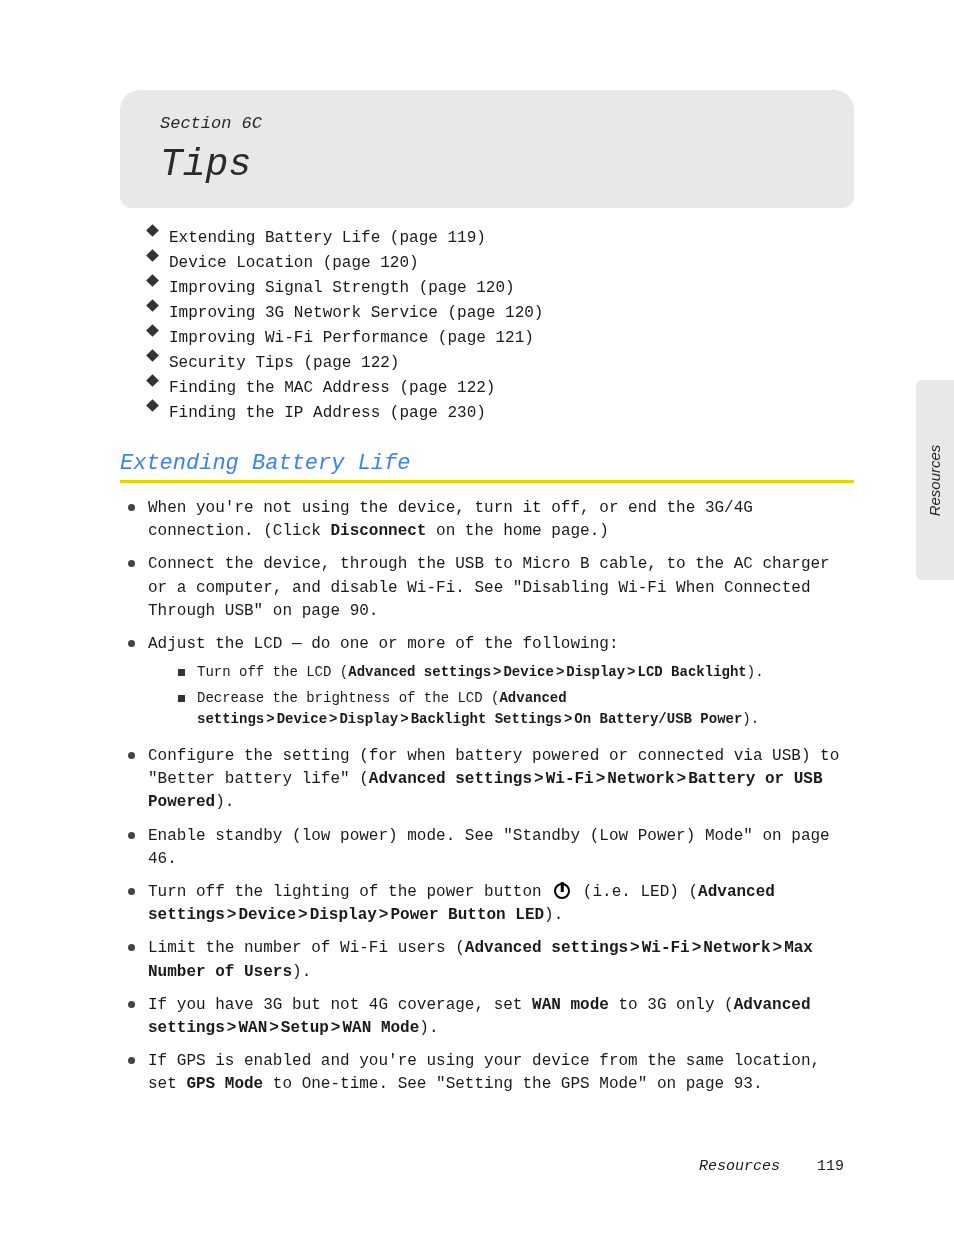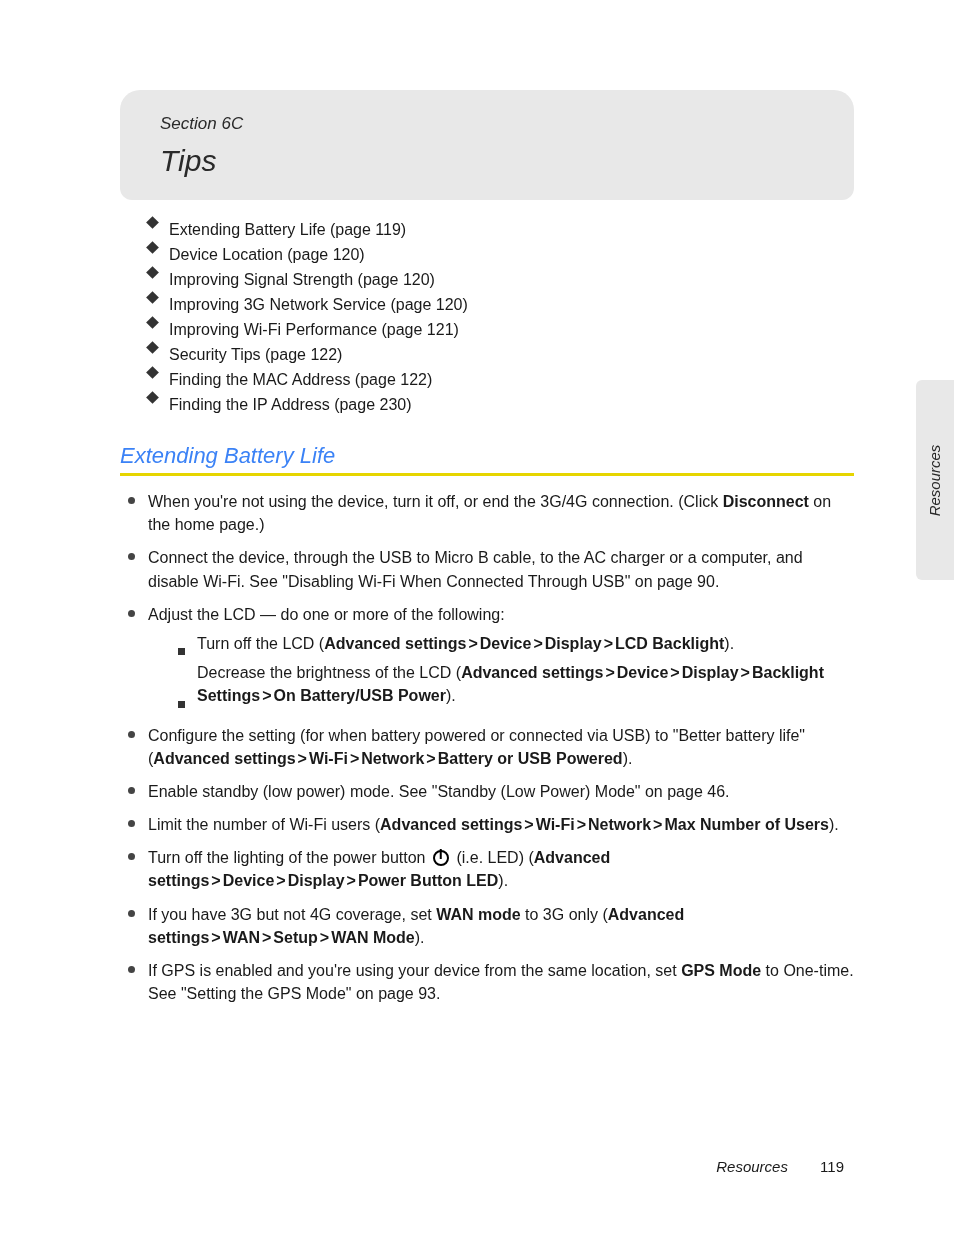--- a/index.html
+++ b/index.html
@@ -10,36 +10,37 @@
     height: 1235px;
     background: #ffffff;
     font-family: Arial, Helvetica, sans-serif;
     color: #1a1a1a;
     position: relative;
   }
   .page {
     padding: 90px 100px 60px 120px;
     position: relative;
     height: 100%;
+    font-family: Liberation Mono, monospace;
   }
   .header-box {
     background: #e8e8e8;
     border-radius: 20px 20px 12px 12px;
     padding: 24px 40px 22px 40px;
     margin-bottom: 18px;
   }
   .section-label {
     font-style: italic;
     font-size: 17px;
     color: #2a2a2a;
     margin-bottom: 10px;
   }
   .section-title {
     font-style: italic;
-    font-size: 30px;
+    font-size: 38px;
     color: #2a2a2a;
     font-weight: normal;
   }
   .toc {
     margin: 14px 0 24px 28px;
   }
   .toc-item {
     font-size: 16px;
     line-height: 1.5;
     margin: 1px 0;
@@ -86,23 +87,22 @@
     margin: 7px 13px 0 8px;
     flex-shrink: 0;
   }
   .bullet-text { flex: 1; }
   .sub-list {
     margin: 6px 0 6px 30px;
   }
   .sub-item {
     display: flex;
     margin: 6px 0;
-    font-size: 16px;
+    font-size: 14px;
     line-height: 1.45;
-    align-items: flex-end;
   }
   .square-bullet {
     width: 7px;
     height: 7px;
     background: #333;
     margin: 7px 12px 0 0;
     flex-shrink: 0;
   }
   .b { font-weight: bold; }
   .gt { font-weight: bold; margin: 0 2px; }
@@ -241,26 +241,26 @@
       <span class="bullet-text"><span>Configure the setting (for when battery powered or connected via USB) to "Better battery life" (</span><span class="b">Advanced settings</span><span class="gt">&gt;</span><span class="b">Wi-Fi</span><span class="gt">&gt;</span><span class="b">Network</span><span class="gt">&gt;</span><span class="b">Battery or USB Powered</span><span>).</span></span>
     </div>
 
     <div class="bullet-item">
       <span class="round-bullet"></span>
       <span class="bullet-text">Enable standby (low power) mode. See "Standby (Low Power) Mode" on page 46.</span>
     </div>
 
     <div class="bullet-item">
       <span class="round-bullet"></span>
+      <span class="bullet-text"><span>Turn off the lighting of the power button </span><span class="power-icon"></span><span> (i.e. LED) (</span><span class="b">Advanced settings</span><span class="gt">&gt;</span><span class="b">Device</span><span class="gt">&gt;</span><span class="b">Display</span><span class="gt">&gt;</span><span class="b">Power Button LED</span><span>).</span></span>
+    </div>
+
+    <div class="bullet-item">
+      <span class="round-bullet"></span>
       <span class="bullet-text"><span>Limit the number of Wi-Fi users (</span><span class="b">Advanced settings</span><span class="gt">&gt;</span><span class="b">Wi-Fi</span><span class="gt">&gt;</span><span class="b">Network</span><span class="gt">&gt;</span><span class="b">Max Number of Users</span><span>).</span></span>
-    </div>
-
-    <div class="bullet-item">
-      <span class="round-bullet"></span>
-      <span class="bullet-text"><span>Turn off the lighting of the power button </span><span class="power-icon"></span><span> (i.e. LED) (</span><span class="b">Advanced settings</span><span class="gt">&gt;</span><span class="b">Device</span><span class="gt">&gt;</span><span class="b">Display</span><span class="gt">&gt;</span><span class="b">Power Button LED</span><span>).</span></span>
     </div>
 
     <div class="bullet-item">
       <span class="round-bullet"></span>
       <span class="bullet-text"><span>If you have 3G but not 4G coverage, set </span><span class="b">WAN mode</span><span> to 3G only (</span><span class="b">Advanced settings</span><span class="gt">&gt;</span><span class="b">WAN</span><span class="gt">&gt;</span><span class="b">Setup</span><span class="gt">&gt;</span><span class="b">WAN Mode</span><span>).</span></span>
     </div>
 
     <div class="bullet-item">
       <span class="round-bullet"></span>
       <span class="bullet-text"><span>If GPS is enabled and you're using your device from the same location, set </span><span class="b">GPS Mode</span><span> to One-time. See "Setting the GPS Mode" on page 93.</span></span>

